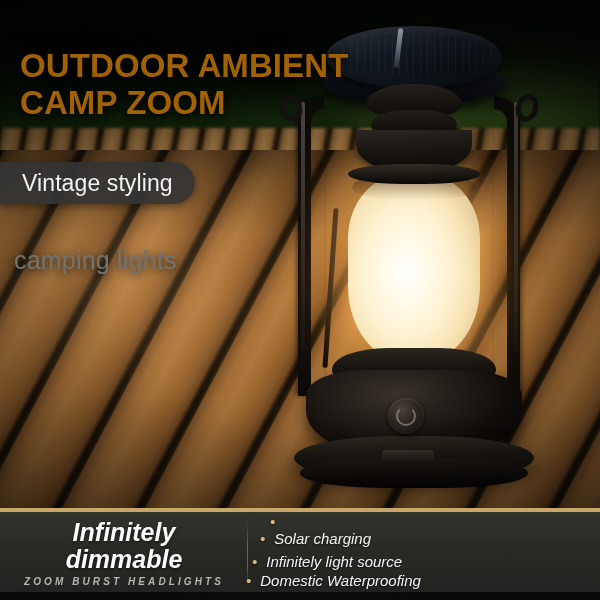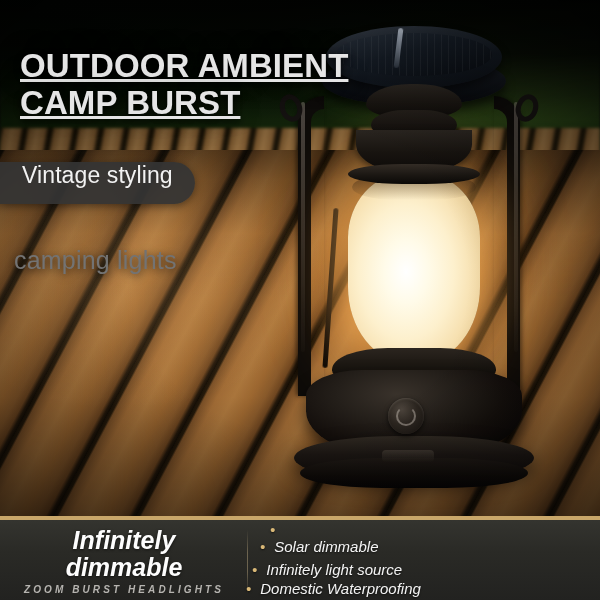--- a/index.html
+++ b/index.html
@@ -213,47 +213,46 @@
   }
   .cord {
     position:absolute; left:58px; top:190px; width:5px; height:160px;
     background:linear-gradient(180deg,#15110e,#0a0806);
     border-radius:4px; transform:rotate(4deg); filter:blur(.4px);
   }
 
   
   .headline {
     position:absolute; left:20px; top:48px; width:400px;
-    color:#e5e5e5;
+    color:#a16207;
     font-size:33px; font-weight:bold; line-height:1.12;
     letter-spacing:.1px;
     text-shadow:0 2px 7px rgba(0,0,0,.85), 0 0 22px rgba(0,0,0,.6);
-    text-decoration:underline;
   }
   .headline .l2 { display:block; }
 
   .pill {
     position:absolute; left:0px; top:162px;
     height:42px; padding:0 22px 0 22px;
-    display:flex; align-items:flex-start;
+    display:flex; align-items:center;
     background:rgba(52,52,52,.93);
     border-radius:0 21px 21px 0;
     color:#f2f2f2; font-size:23px; letter-spacing:.1px;
     box-shadow:0 2px 8px rgba(0,0,0,.45);
   }
 
   .subtext {
     position:absolute; left:14px; top:246px;
     color:#737373; font-size:25px; letter-spacing:.2px;
     text-shadow:0 2px 8px rgba(0,0,0,.75);
   }
 
   
   .bottom-bar {
-    position:absolute; left:0; bottom:0; width:600px; height:84px;
+    position:absolute; left:0; bottom:8px; width:600px; height:84px;
     background:linear-gradient(180deg,#34342f 0%,#2a2a26 40%,#222220 100%);
     border-top:4px solid #c9a76a;
     display:flex;
   }
   .bb-left {
     width:248px; position:relative;
     display:flex; flex-direction:column;
     align-items:center; justify-content:center;
     padding-top:2px;
   }
@@ -336,21 +335,21 @@
     <div class="base-foot"></div>
     <div class="knob"></div>
     <div class="knob-arc"></div>
     <div class="badge-emboss"></div>
   </div>
 
   <div class="vignette"></div>
 
   <div class="headline">
     <span class="l1">OUTDOOR AMBIENT</span>
-    <span class="l2">CAMP BURST</span>
+    <span class="l2">CAMP ZOOM</span>
   </div>
 
   <div class="pill">
     <span>Vintage styling</span>
   </div>
 
   <div class="subtext">camping lights</div>
 
   <div class="bottom-bar">
 
@@ -362,21 +361,21 @@
       <div class="bb-sub">ZOOM BURST HEADLIGHTS</div>
       <div class="bb-divider"></div>
     </div>
 
     <div class="bb-right">
       <div class="feat i0">
         <span class="dot">•</span>
       </div>
       <div class="feat i1">
         <span class="dot">•</span>
-        <span>Solar dimmable</span>
+        <span>Solar charging</span>
       </div>
       <div class="feat i2">
         <span class="dot">•</span>
         <span>Infinitely light source</span>
       </div>
       <div class="feat i3">
         <span class="dot">•</span>
         <span>Domestic Waterproofing</span>
       </div>
     </div>

